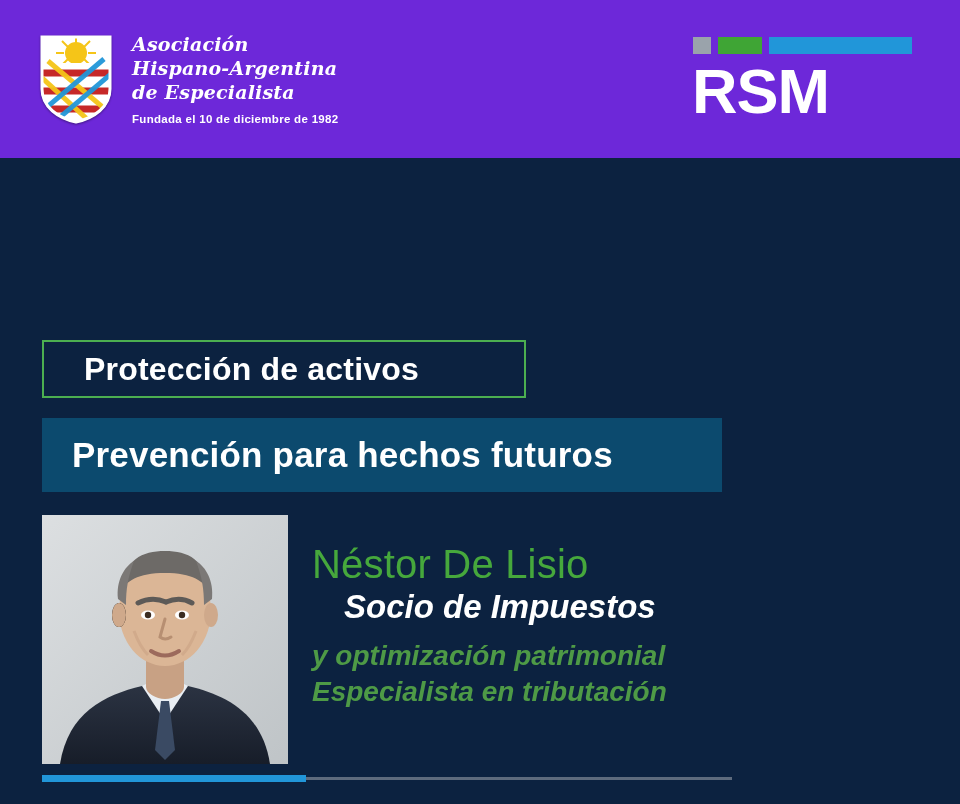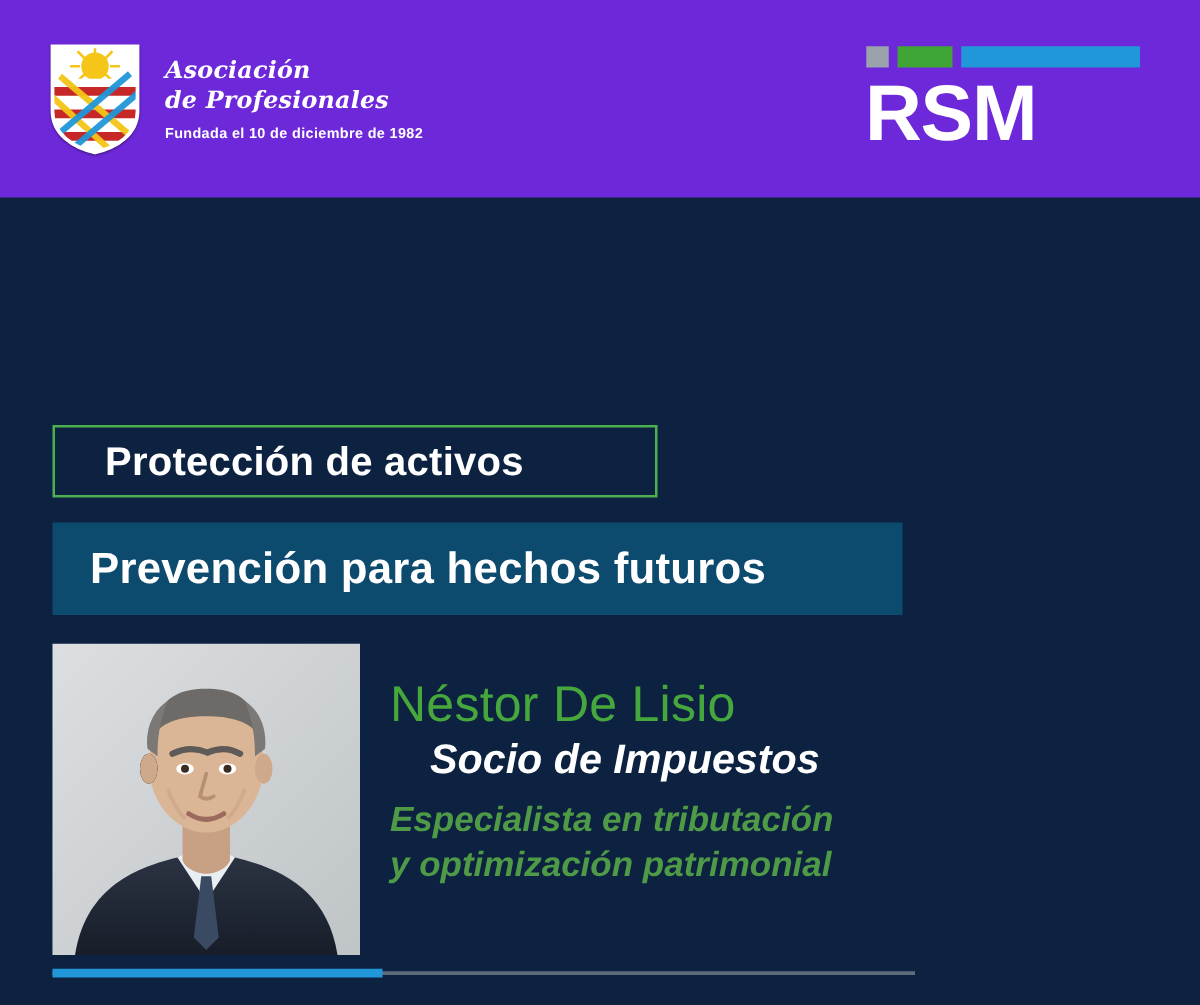--- a/index.html
+++ b/index.html
@@ -246,21 +246,22 @@
                 <line x1="66" y1="26" x2="-10" y2="90"></line>
               </g>
             </g>
           </g>
           <path d="M4 4 H72 V56 C72 74 56 85 38 89 C20 85 4 74 4 56 Z" fill="none" stroke="#ffffff" stroke-width="3"></path>
         </svg>
       </div>
 
       <div class="assoc-text">
         <div class="line">Asociación</div>
-        <div class="line">de Profesionales</div>
+        <div class="line">Hispano-Argentina</div>
+        <div class="line">de Especialista</div>
         <div class="founded">Fundada el 10 de diciembre de 1982</div>
       </div>
     </div>
 
     <div class="rsm">
       <div class="rsm-bars">
         <div class="bar-grey"></div>
         <div class="bar-green"></div>
         <div class="bar-blue"></div>
       </div>
@@ -323,20 +324,20 @@
 
       <path d="M92 116 q6 16 14 24" stroke="#c9a184" stroke-width="3" fill="none" opacity=".6"></path>
       <path d="M154 116 q-6 16 -14 24" stroke="#c9a184" stroke-width="3" fill="none" opacity=".6"></path>
     </svg>
   </div>
 
   <div class="speaker">
     <div class="name">Néstor De Lisio</div>
     <div class="role">Socio de Impuestos</div>
     <div class="spec">
+      <div>y optimización patrimonial</div>
       <div>Especialista en tributación</div>
-      <div>y optimización patrimonial</div>
     </div>
   </div>
 
   <div class="footer-rule"></div>
   <div class="footer-blue"></div>
 </div>
 
 </body></html>

